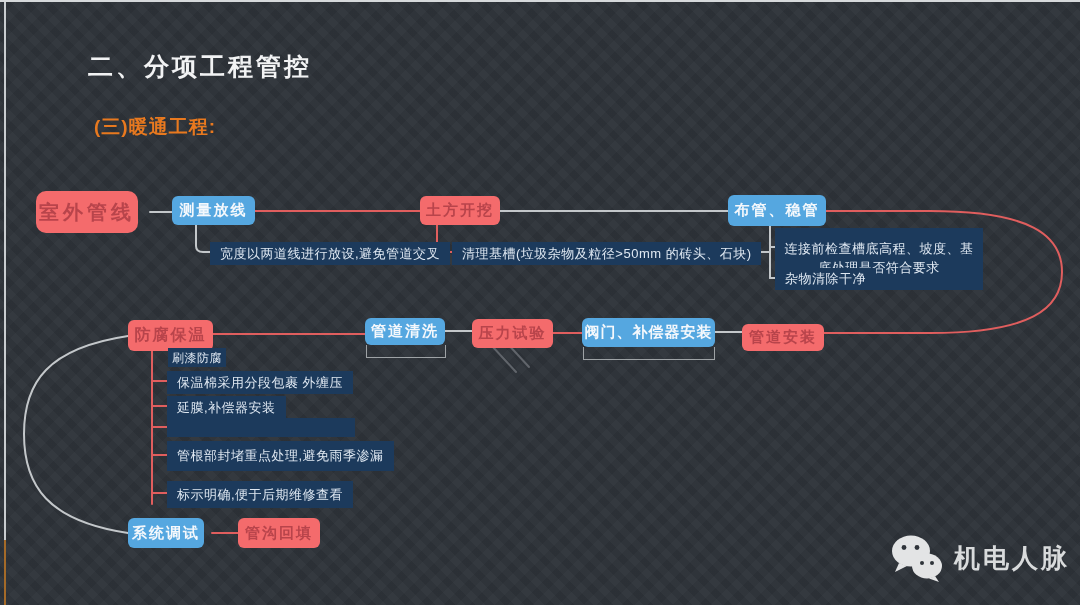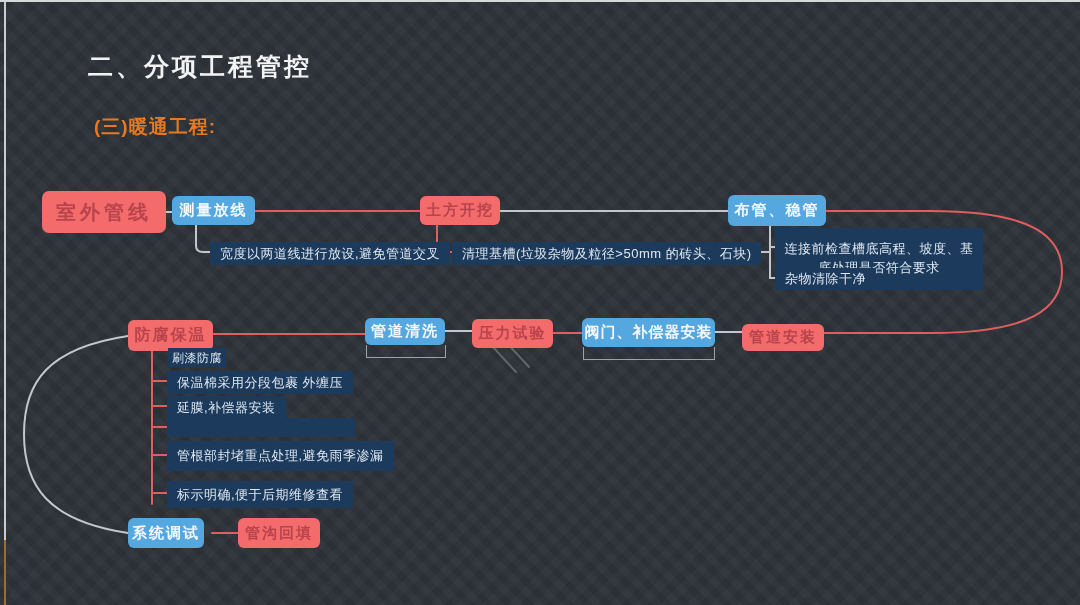--- a/index.html
+++ b/index.html
@@ -79,21 +79,21 @@
     <path class="ln ln-red" d="M152 381 H167"></path>
     <path class="ln ln-red" d="M152 406 H167"></path>
     <path class="ln ln-red" d="M152 427 H167"></path>
     <path class="ln ln-red" d="M152 455 H167"></path>
     <path class="ln ln-red" d="M152 493 H167"></path>
     <path class="ln ln-red" d="M212 533 H238"></path>
 
     <path class="ln ln-mark" d="M492 346 l24 26 M505 341 l24 26"></path>
   </svg>
 
-  <div class="node red big" style="left:42px;top:191px;width:124px;height:42px;">室外管线</div>
+  <div class="node red big" style="left:36px;top:191px;width:102px;height:42px;border-radius:10px;">室外管线</div>
   <div class="node blue" style="left:172px;top:196px;width:83px;height:29px;">测量放线</div>
   <div class="node red" style="left:420px;top:196px;width:80px;height:29px;">土方开挖</div>
   <div class="node blue" style="left:728px;top:195px;width:98px;height:31px;">布管、稳管</div>
 
   <div class="note" style="left:210px;top:242px;height:21px;">宽度以两道线进行放设,避免管道交叉</div>
   <div class="note" style="left:452px;top:242px;height:21px;">清理基槽(垃圾杂物及粒径&gt;50mm 的砖头、石块)</div>
   <div class="note wrap" style="left:775px;top:228px;width:196px;height:38px;">连接前检查槽底高程、坡度、基底处理是否符合要求</div>
   <div class="note" style="left:775px;top:268px;height:20px;">杂物清除干净</div>
 
   <div class="node red mid" style="left:128px;top:320px;width:85px;height:31px;">防腐保温</div>
@@ -107,14 +107,27 @@
   <div class="note small" style="left:168px;top:348px;height:17px;">刷漆防腐</div>
   <div class="note" style="left:167px;top:371px;height:21px;">保温棉采用分段包裹 外缠压</div>
   <div class="note" style="left:167px;top:396px;height:21px;">延膜,补偿器安装</div>
   <div class="note" style="left:167px;top:418px;width:168px;height:17px;"></div>
   <div class="note" style="left:167px;top:441px;height:28px;">管根部封堵重点处理,避免雨季渗漏</div>
   <div class="note" style="left:167px;top:481px;height:25px;">标示明确,便于后期维修查看</div>
 
   <div class="node blue" style="left:128px;top:518px;width:76px;height:30px;">系统调试</div>
   <div class="node red" style="left:238px;top:518px;width:82px;height:30px;">管沟回填</div>
 
+  <div class="brand" style="left:890px;top:534px;">
+    <svg width="54" height="48" viewBox="0 0 54 48">
+      <ellipse cx="21" cy="17" rx="19" ry="15.5" fill="#e3e4e5"></ellipse>
+      <path d="M9 29 L5 38 L17 32 Z" fill="#e3e4e5"></path>
+      <circle cx="14" cy="13.5" r="2.4" fill="#2f343a"></circle>
+      <circle cx="27" cy="13.5" r="2.4" fill="#2f343a"></circle>
+      <ellipse cx="37" cy="32" rx="15" ry="12.5" fill="#e3e4e5"></ellipse>
+      <path d="M45 42 L49 48 L39 44.5 Z" fill="#e3e4e5"></path>
+      <circle cx="32" cy="29" r="2" fill="#2f343a"></circle>
+      <circle cx="42" cy="29" r="2" fill="#2f343a"></circle>
+    </svg>
+    <span class="brand-text">机电人脉</span>
+  </div>
 
 </div>
 
 </body></html>

